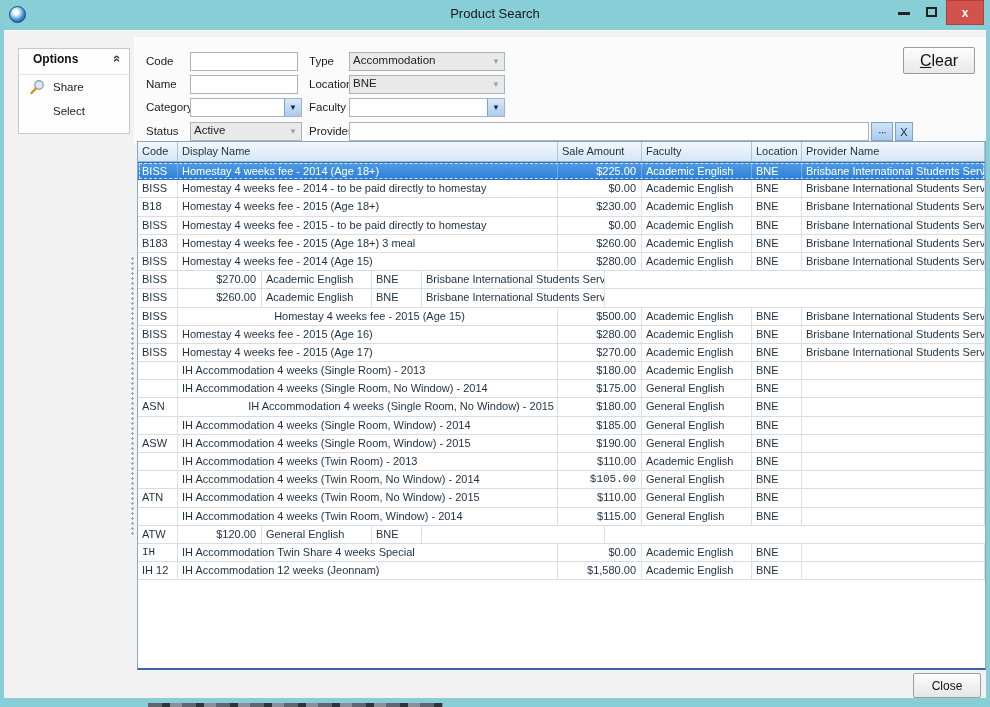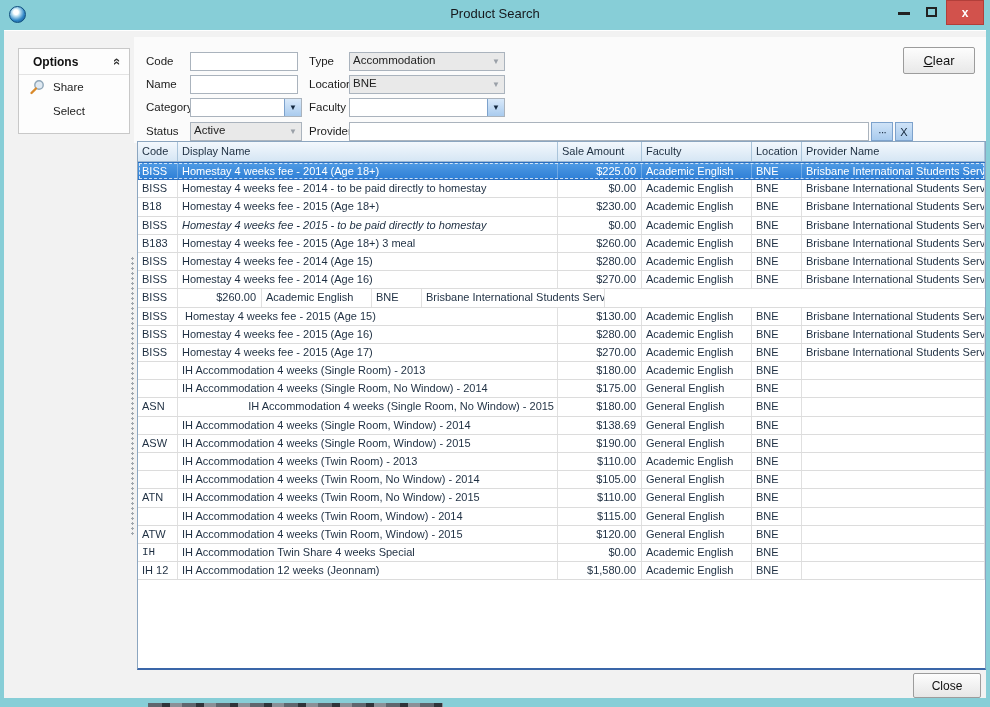--- a/index.html
+++ b/index.html
@@ -24,41 +24,41 @@
   .btn-max { position:absolute; left:926px; top:7px; width:11px; height:10px; border:2px solid #222; background:transparent; cursor:pointer; }
   .btn-close { position:absolute; left:946px; top:0; width:38px; height:25px; background:#d2524c; color:#fff;
     display:flex; align-items:center; justify-content:center; font-size:12px; font-weight:bold; cursor:pointer;
     border:1px solid #b23f3a; }
 
   
   .content { position:absolute; left:4px; top:30px; width:982px; height:668px; background:#f2f2f2; border-top:1px solid #fff; }
 
   
   .options-panel { position:absolute; left:14px; top:17px; width:112px; height:86px; background:#fdfdfd; border:1px solid #c8c8c8; }
-  .options-header { height:26px; display:flex; align-items:center; padding:0 8px 0 14px; border-bottom:1px solid #e3e3e3; }
+  .options-header { height:26px; display:flex; align-items:flex-end; padding:0 8px 8px 14px; border-bottom:1px solid #e3e3e3; }
   .options-title { font-weight:bold; font-size:12px; color:#111; flex:1; }
   .chevron-up { display:inline-block; transform:rotate(90deg); font-size:13px; color:#333; font-weight:bold; }
   .option-item { display:flex; align-items:center; height:24px; padding-left:10px; cursor:pointer; color:#222; font-size:11.5px; }
   .option-item .ico { width:18px; height:16px; margin-right:6px; }
   .option-item.no-ico { padding-left:34px; }
 
   
   .form-panel { position:absolute; left:130px; top:6px; width:852px; height:106px; background:#fbfbfb; }
   .f-label { position:absolute; color:#1c1c1c; font-size:11.5px; }
   .f-input { position:absolute; height:19px; border:1px solid #aab3bd; background:#fff; font-family:"Liberation Sans",sans-serif; font-size:11.5px; padding:0 3px; color:#111; }
   .combo { position:absolute; height:19px; border:1px solid #aab3bd; background:#fff; display:flex; }
   .combo .val { flex:1; padding:1px 3px; font-size:11.5px; color:#111; white-space:nowrap; overflow:hidden; }
   .combo .drop-blue { width:17px; background:linear-gradient(#d9e9fa,#a9cbee); border-left:1px solid #7da2cc; display:flex; align-items:center; justify-content:center; font-size:8px; color:#13283f; cursor:pointer; }
   .combo.disabled { background:#e9e9e9; }
   .combo.disabled .val { color:#222; }
   .combo .drop-gray { width:16px; display:flex; align-items:center; justify-content:center; font-size:8px; color:#9aa0a8; cursor:pointer; }
   .mini-btn { position:absolute; height:19px; background:linear-gradient(#cfe3f7,#a9cbee); border:1px solid #7da2cc; color:#14273c; font-size:11px; display:flex; align-items:center; justify-content:center; cursor:pointer; }
 
   .clear-btn { position:absolute; left:899px; top:16px; width:72px; height:27px; background:linear-gradient(#fdfdfd,#e8e8e8);
-    border:1px solid #9c9c9c; border-radius:2px; font-size:13px; color:#111; display:flex; align-items:center; justify-content:center; cursor:pointer; }
+    border:1px solid #9c9c9c; border-radius:2px; font-size:16px; color:#111; display:flex; align-items:center; justify-content:center; cursor:pointer; }
   .clear-btn u, .close-btn u { text-decoration:underline; }
 
   
   .dotted-strip { position:absolute; left:125px; top:224px; width:7px; height:280px;
     background-image:radial-gradient(#9fa6ad 1px, transparent 1.1px); background-size:5px 5px; background-position:1px 1px; cursor:col-resize; }
 
   
   .grid { position:absolute; left:133px; top:110px; width:849px; height:529px; background:#fff;
     border:1px solid #8ca6c0; border-bottom:2px solid #3a66a8; overflow:hidden; }
   .g-header { display:flex; height:20px; background:linear-gradient(#f3f8fd,#d6e6f4); border-bottom:1px solid #9cb8d2; }
@@ -186,21 +186,21 @@
           <div class="g-row">
             <div class="g-cell" style="width: 40px;">B18</div>
             <div class="g-cell" style="width: 380px;">Homestay 4 weeks fee - 2015 (Age 18+)</div>
             <div class="g-cell num" style="width: 84px;">$230.00</div>
             <div class="g-cell" style="width: 110px;">Academic English</div>
             <div class="g-cell" style="width: 50px;">BNE</div>
             <div class="g-cell" style="width: 183px;">Brisbane International Students Services</div>
           </div>
           <div class="g-row">
             <div class="g-cell" style="width: 40px;">BISS</div>
-            <div class="g-cell" style="width: 380px; font-style: italic;">Homestay 4 weeks fee - 2015 - to be paid directly to homestay</div>
+            <div class="g-cell" style="width: 380px;">Homestay 4 weeks fee - 2015 - to be paid directly to homestay</div>
             <div class="g-cell num" style="width: 84px;">$0.00</div>
             <div class="g-cell" style="width: 110px;">Academic English</div>
             <div class="g-cell" style="width: 50px;">BNE</div>
             <div class="g-cell" style="width: 183px;">Brisbane International Students Services</div>
           </div>
           <div class="g-row">
             <div class="g-cell" style="width: 40px;">B183</div>
             <div class="g-cell" style="width: 380px;">Homestay 4 weeks fee - 2015 (Age 18+) 3 meal</div>
             <div class="g-cell num" style="width: 84px;">$260.00</div>
             <div class="g-cell" style="width: 110px;">Academic English</div>
@@ -210,37 +210,36 @@
           <div class="g-row">
             <div class="g-cell" style="width: 40px;">BISS</div>
             <div class="g-cell" style="width: 380px;">Homestay 4 weeks fee - 2014 (Age 15)</div>
             <div class="g-cell num" style="width: 84px;">$280.00</div>
             <div class="g-cell" style="width: 110px;">Academic English</div>
             <div class="g-cell" style="width: 50px;">BNE</div>
             <div class="g-cell" style="width: 183px;">Brisbane International Students Services</div>
           </div>
           <div class="g-row">
             <div class="g-cell" style="width: 40px;">BISS</div>
-            <div class="g-cell" style="width: 380px;">Homestay 4 weeks fee - 2014 (Age 16)</div>
             <div class="g-cell num" style="width: 84px;">$270.00</div>
             <div class="g-cell" style="width: 110px;">Academic English</div>
             <div class="g-cell" style="width: 50px;">BNE</div>
             <div class="g-cell" style="width: 183px;">Brisbane International Students Services</div>
           </div>
           <div class="g-row">
             <div class="g-cell" style="width: 40px;">BISS</div>
             <div class="g-cell num" style="width: 84px;">$260.00</div>
             <div class="g-cell" style="width: 110px;">Academic English</div>
             <div class="g-cell" style="width: 50px;">BNE</div>
             <div class="g-cell" style="width: 183px;">Brisbane International Students Services</div>
           </div>
           <div class="g-row">
             <div class="g-cell" style="width: 40px;">BISS</div>
-            <div class="g-cell" style="width: 380px;"> Homestay 4 weeks fee - 2015 (Age 15)</div>
-            <div class="g-cell num" style="width: 84px;">$130.00</div>
+            <div class="g-cell" style="width: 380px; text-align: center;"> Homestay 4 weeks fee - 2015 (Age 15)</div>
+            <div class="g-cell num" style="width: 84px;">$500.00</div>
             <div class="g-cell" style="width: 110px;">Academic English</div>
             <div class="g-cell" style="width: 50px;">BNE</div>
             <div class="g-cell" style="width: 183px;">Brisbane International Students Services</div>
           </div>
           <div class="g-row">
             <div class="g-cell" style="width: 40px;">BISS</div>
             <div class="g-cell" style="width: 380px;">Homestay 4 weeks fee - 2015 (Age 16)</div>
             <div class="g-cell num" style="width: 84px;">$280.00</div>
             <div class="g-cell" style="width: 110px;">Academic English</div>
             <div class="g-cell" style="width: 50px;">BNE</div>
@@ -274,21 +273,21 @@
             <div class="g-cell" style="width: 40px;">ASN</div>
             <div class="g-cell" style="width: 380px; text-align: right;"> IH Accommodation 4 weeks (Single Room, No Window) - 2015</div>
             <div class="g-cell num" style="width: 84px;">$180.00</div>
             <div class="g-cell" style="width: 110px;">General English</div>
             <div class="g-cell" style="width: 50px;">BNE</div>
             <div class="g-cell" style="width: 183px;"></div>
           </div>
           <div class="g-row">
             <div class="g-cell" style="width: 40px;"></div>
             <div class="g-cell" style="width: 380px;">IH Accommodation 4 weeks (Single Room, Window) - 2014</div>
-            <div class="g-cell num" style="width: 84px;">$138.69</div>
+            <div class="g-cell num" style="width: 84px;">$185.00</div>
             <div class="g-cell" style="width: 110px;">General English</div>
             <div class="g-cell" style="width: 50px;">BNE</div>
             <div class="g-cell" style="width: 183px;"></div>
           </div>
           <div class="g-row">
             <div class="g-cell" style="width: 40px;">ASW</div>
             <div class="g-cell" style="width: 380px;">IH Accommodation 4 weeks (Single Room, Window) - 2015</div>
             <div class="g-cell num" style="width: 84px;">$190.00</div>
             <div class="g-cell" style="width: 110px;">General English</div>
             <div class="g-cell" style="width: 50px;">BNE</div>
@@ -298,21 +297,21 @@
             <div class="g-cell" style="width: 40px;"></div>
             <div class="g-cell" style="width: 380px;">IH Accommodation 4 weeks (Twin Room) - 2013</div>
             <div class="g-cell num" style="width: 84px;">$110.00</div>
             <div class="g-cell" style="width: 110px;">Academic English</div>
             <div class="g-cell" style="width: 50px;">BNE</div>
             <div class="g-cell" style="width: 183px;"></div>
           </div>
           <div class="g-row">
             <div class="g-cell" style="width: 40px;"></div>
             <div class="g-cell" style="width: 380px;">IH Accommodation 4 weeks (Twin Room, No Window) - 2014</div>
-            <div class="g-cell num" style="width: 84px;">$105.00</div>
+            <div class="g-cell num" style="width: 84px; font-family: Liberation Mono, monospace;">$105.00</div>
             <div class="g-cell" style="width: 110px;">General English</div>
             <div class="g-cell" style="width: 50px;">BNE</div>
             <div class="g-cell" style="width: 183px;"></div>
           </div>
           <div class="g-row">
             <div class="g-cell" style="width: 40px;">ATN</div>
             <div class="g-cell" style="width: 380px;">IH Accommodation 4 weeks (Twin Room, No Window) - 2015</div>
             <div class="g-cell num" style="width: 84px;">$110.00</div>
             <div class="g-cell" style="width: 110px;">General English</div>
             <div class="g-cell" style="width: 50px;">BNE</div>
@@ -321,21 +320,20 @@
           <div class="g-row">
             <div class="g-cell" style="width: 40px;"></div>
             <div class="g-cell" style="width: 380px;">IH Accommodation 4 weeks (Twin Room, Window) - 2014</div>
             <div class="g-cell num" style="width: 84px;">$115.00</div>
             <div class="g-cell" style="width: 110px;">General English</div>
             <div class="g-cell" style="width: 50px;">BNE</div>
             <div class="g-cell" style="width: 183px;"></div>
           </div>
           <div class="g-row">
             <div class="g-cell" style="width: 40px;">ATW</div>
-            <div class="g-cell" style="width: 380px;">IH Accommodation 4 weeks (Twin Room, Window) - 2015</div>
             <div class="g-cell num" style="width: 84px;">$120.00</div>
             <div class="g-cell" style="width: 110px;">General English</div>
             <div class="g-cell" style="width: 50px;">BNE</div>
             <div class="g-cell" style="width: 183px;"></div>
           </div>
           <div class="g-row">
             <div class="g-cell" style="width: 40px; font-family: Liberation Mono, monospace;">IH</div>
             <div class="g-cell" style="width: 380px;">IH Accommodation Twin Share 4 weeks Special</div>
             <div class="g-cell num" style="width: 84px;">$0.00</div>
             <div class="g-cell" style="width: 110px;">Academic English</div>

